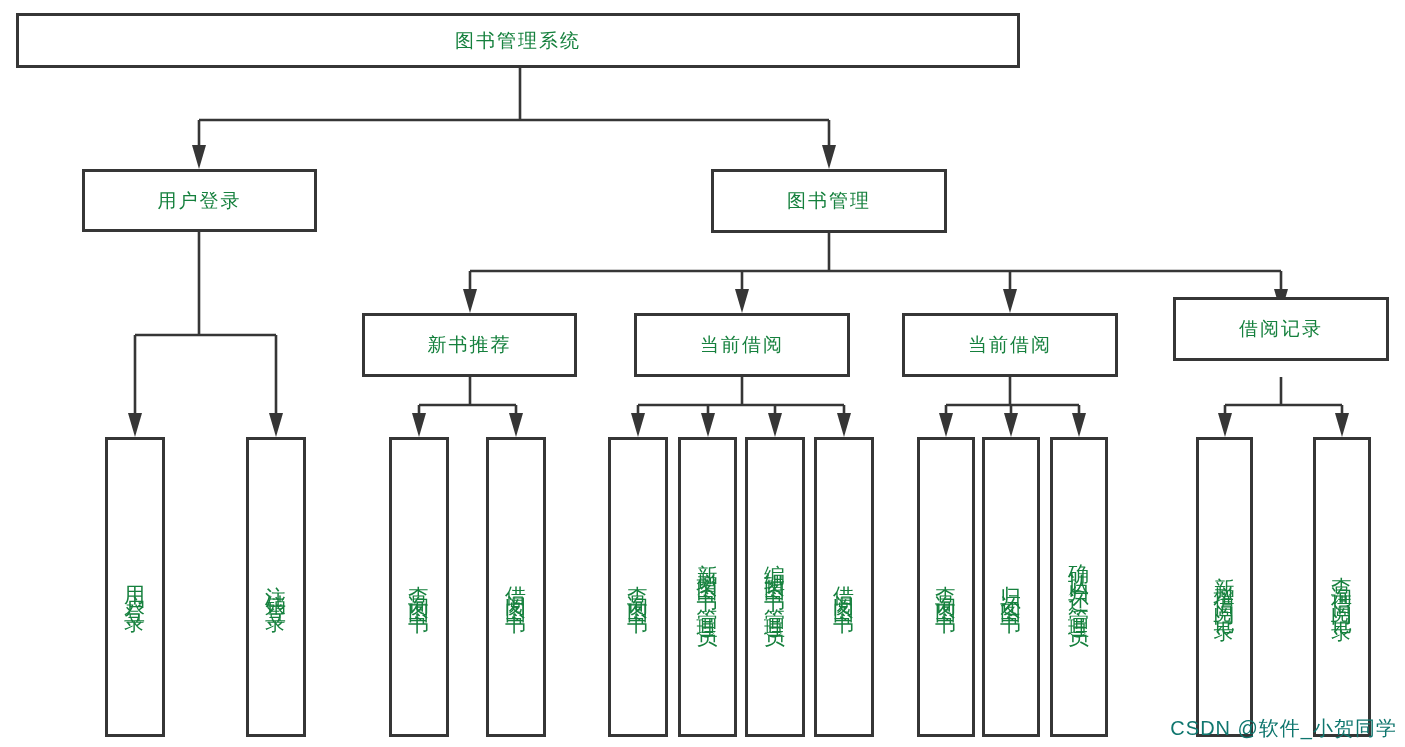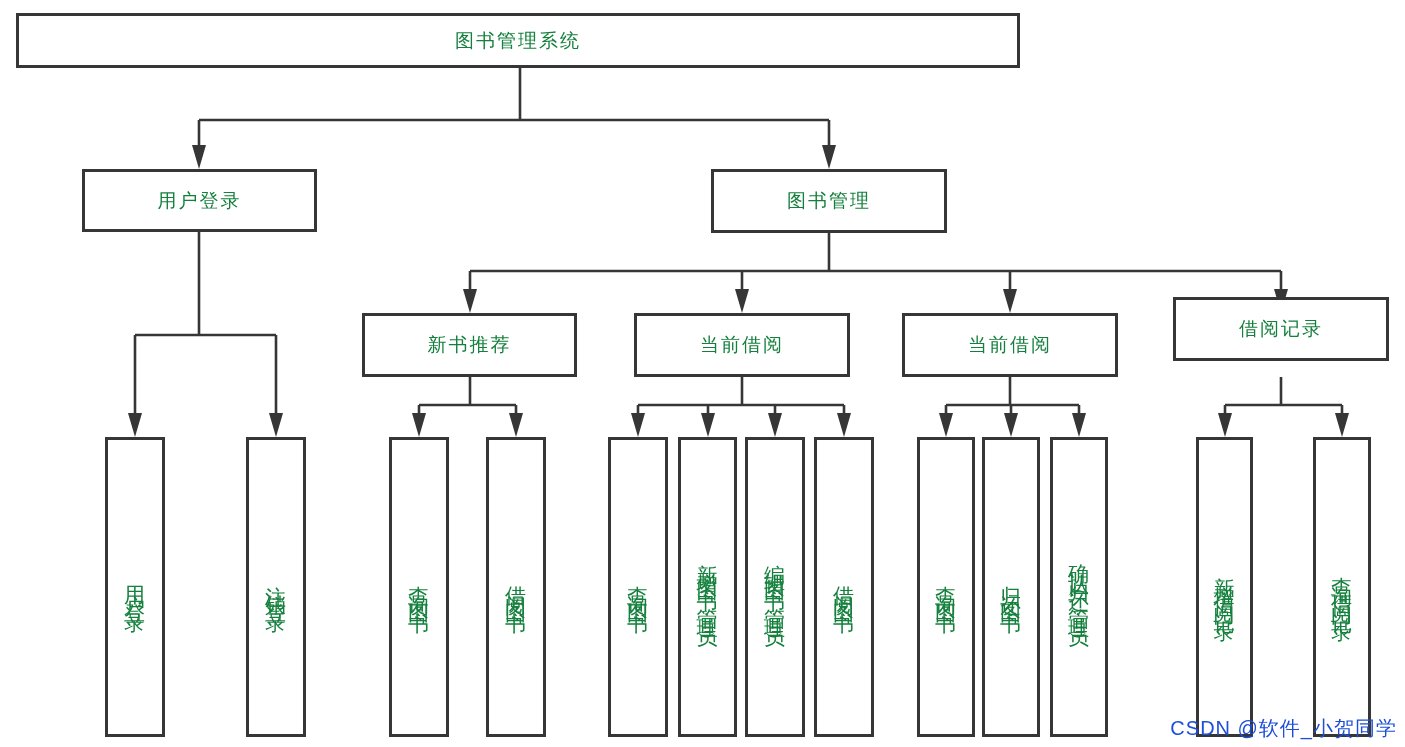--- a/index.html
+++ b/index.html
@@ -32,21 +32,21 @@
     text-orientation:mixed;
     font-size:21px;
     letter-spacing:9px;
     line-height:1.1;
   }
   .watermark{
     position:absolute;
     right:8px;
     bottom:5px;
     font-size:20px;
-    color:#1d4ed8;
+    color:#0f766e;
     letter-spacing:1px;
     z-index:6;
     white-space:nowrap;
   }
 </style>
 </head>
 <body>
 
 <div class="canvas">
 

